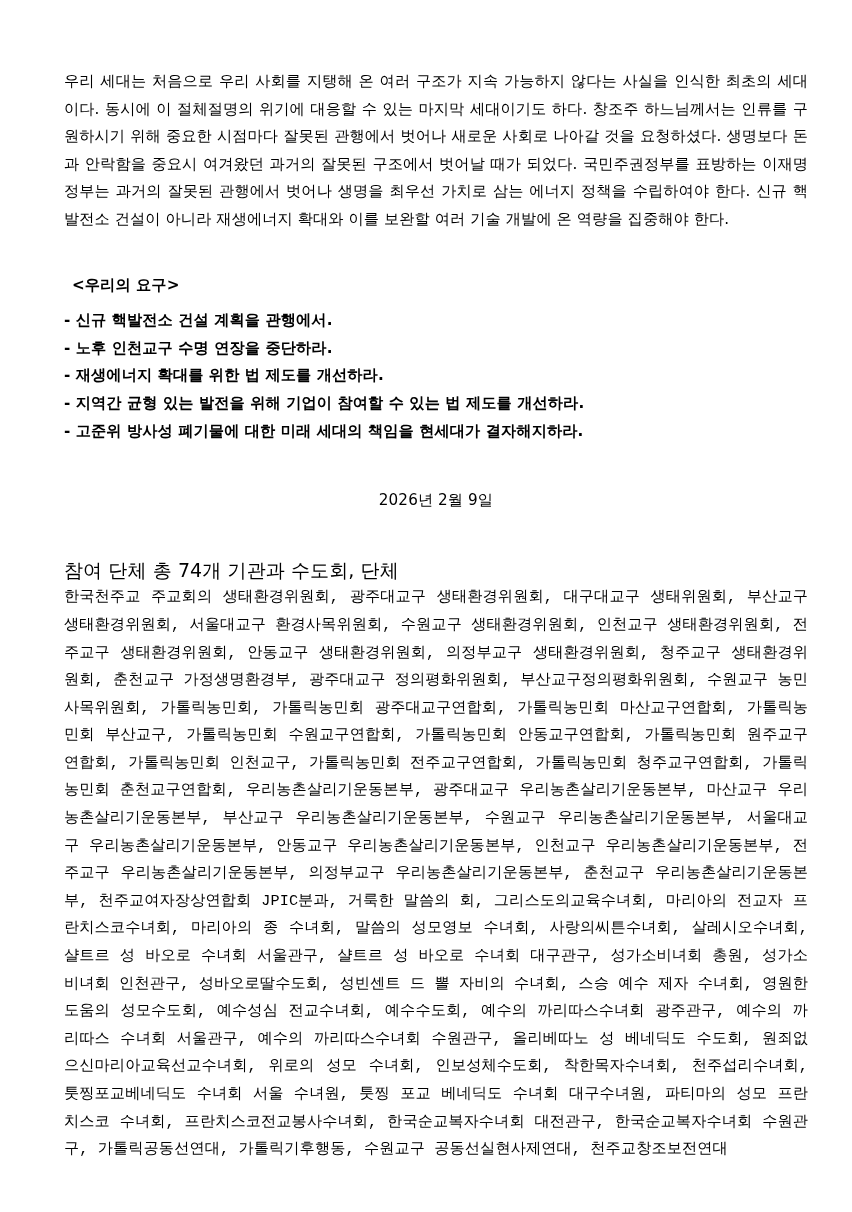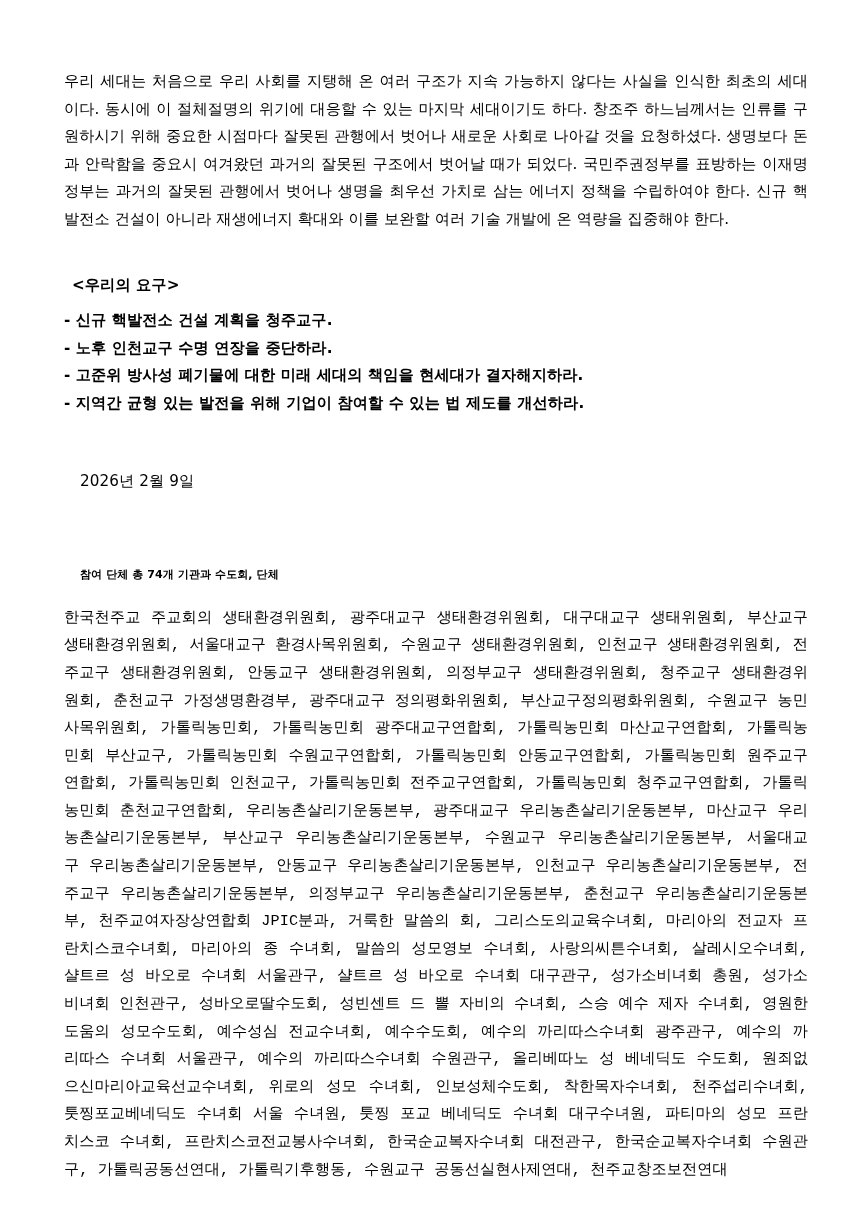--- a/index.html
+++ b/index.html
@@ -55,30 +55,31 @@
     font-weight: 700;
     margin: 0;
     letter-spacing: 0.1px;
     white-space: nowrap;
   }
 
   
   .date-line {
     font-size: 15.2px;
     line-height: 27.6px;
-    margin: 16px;
+    text-align: center;
+    margin: 8px;
     letter-spacing: 0.1px;
   }
 
   
   .participants-heading {
-    font-size: 11px;
+    font-size: 19px;
     line-height: 27.6px;
-    font-weight: 700;
-    margin: 16px;
+    font-weight: 400;
+    margin: 0;
     letter-spacing: 0.1px;
   }
   .participants-list {
     font-size: 15.2px;
     line-height: 27.6px;
     text-align: justify;
     text-justify: inter-character;
     word-break: break-all;
     letter-spacing: 0.1px;
     margin: 0;
@@ -90,24 +91,25 @@
 
 <div class="page">
 
   <p class="para">우리 세대는 처음으로 우리 사회를 지탱해 온 여러 구조가 지속 가능하지 않다는 사실을 인식한 최초의 세대이다. 동시에 이 절체절명의 위기에 대응할 수 있는 마지막 세대이기도 하다. 창조주 하느님께서는 인류를 구원하시기 위해 중요한 시점마다 잘못된 관행에서 벗어나 새로운 사회로 나아갈 것을 요청하셨다. 생명보다 돈과 안락함을 중요시 여겨왔던 과거의 잘못된 구조에서 벗어날 때가 되었다. 국민주권정부를 표방하는 이재명 정부는 과거의 잘못된 관행에서 벗어나 생명을 최우선 가치로 삼는 에너지 정책을 수립하여야 한다. 신규 핵발전소 건설이 아니라 재생에너지 확대와 이를 보완할 여러 기술 개발에 온 역량을 집중해야 한다.</p>
 
   <div class="spacer-md"></div>
 
   <p class="demands-title">&lt;우리의 요구&gt;</p>
 
   <ul class="demands">
-    <li class="demand-item">- 신규 핵발전소 건설 계획을 청주교구.</li>
+    <li class="demand-item">- 신규 핵발전소 건설 계획을 관행에서.</li>
     <li class="demand-item">- 노후 인천교구 수명 연장을 중단하라.</li>
+    <li class="demand-item">- 재생에너지 확대를 위한 법 제도를 개선하라.</li>
+    <li class="demand-item">- 지역간 균형 있는 발전을 위해 기업이 참여할 수 있는 법 제도를 개선하라.</li>
     <li class="demand-item">- 고준위 방사성 폐기물에 대한 미래 세대의 책임을 현세대가 결자해지하라.</li>
-    <li class="demand-item">- 지역간 균형 있는 발전을 위해 기업이 참여할 수 있는 법 제도를 개선하라.</li>
   </ul>
 
   <div class="spacer-lg"></div>
 
   <p class="date-line">2026년 2월 9일</p>
 
   <div class="spacer-lg"></div>
 
   <p class="participants-heading">참여 단체 총 74개 기관과 수도회, 단체</p>
 

